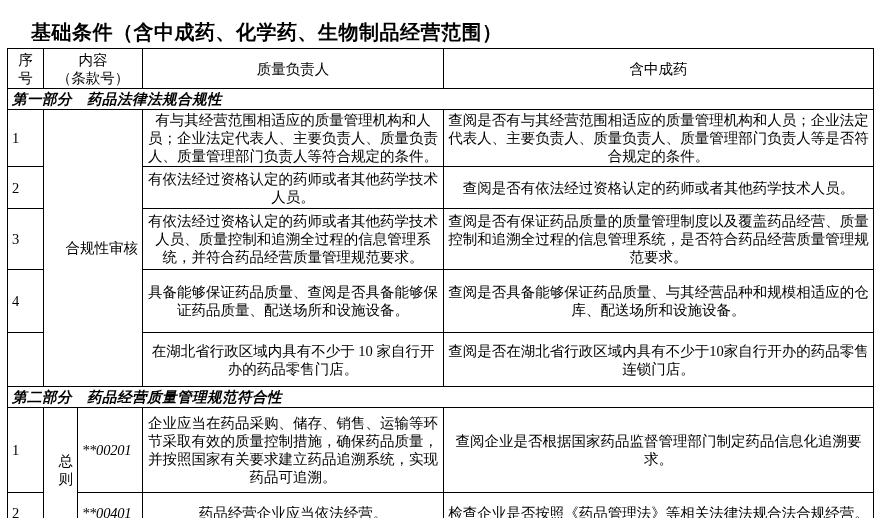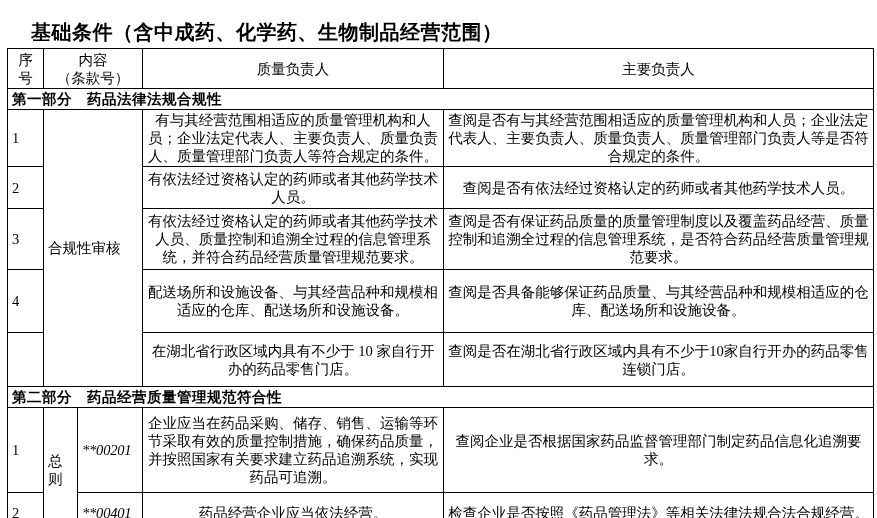--- a/index.html
+++ b/index.html
@@ -42,31 +42,32 @@
     vertical-align: middle;
     overflow: hidden;
     word-break: break-all;
   }
   td.hdr {
     text-align: center;
     white-space: pre-line;
     line-height: 19px;
   }
   td.section-row {
+    font-style: italic;
     font-weight: bold;
     font-size: 14px;
     padding-left: 6px;
     letter-spacing: 0.5px;
   }
   td.seq {
     padding-left: 6px;
     vertical-align: middle;
   }
   td.cat {
-    text-align: left;
+    text-align: right;
     white-space: pre-line;
   }
   td.clause {
     padding-left: 2px;
     padding-right: 1px;
     font-size: 14px;
     letter-spacing: -0.2px;
     font-style: italic;
   }
   td.body-text {
@@ -87,21 +88,21 @@
     <col style="width:430px">
   </colgroup>
 
   <tbody>
       <tr style="height:40px">
     <td class="hdr">序
 号</td>
     <td class="hdr" colspan="2">内容
 （条款号）</td>
     <td class="hdr">质量负责人</td>
-    <td class="hdr">主要负责人</td>
+    <td class="hdr">含中成药</td>
   </tr>
 
   <tr style="height:19px">
     <td class="section-row" colspan="5">第一部分　药品法律法规合规性</td>
   </tr>
 
   <tr style="height:55px">
     <td class="seq">1</td>
     <td class="cat" colspan="2" rowspan="5">合规性审核</td>
     <td class="body-text">有与其经营范围相适应的质量管理机构和人员；企业法定代表人、主要负责人、质量负责人、质量管理部门负责人等符合规定的条件。</td>
@@ -112,21 +113,21 @@
     <td class="body-text">有依法经过资格认定的药师或者其他药学技术人员。</td>
     <td class="body-text">查阅是否有依法经过资格认定的药师或者其他药学技术人员。</td>
   </tr>
   <tr style="height:61px">
     <td class="seq">3</td>
     <td class="body-text">有依法经过资格认定的药师或者其他药学技术人员、质量控制和追溯全过程的信息管理系统，并符合药品经营质量管理规范要求。</td>
     <td class="body-text">查阅是否有保证药品质量的质量管理制度以及覆盖药品经营、质量控制和追溯全过程的信息管理系统，是否符合药品经营质量管理规范要求。</td>
   </tr>
   <tr style="height:63px">
     <td class="seq">4</td>
-    <td class="body-text">配送场所和设施设备、与其经营品种和规模相适应的仓库、配送场所和设施设备。</td>
+    <td class="body-text">具备能够保证药品质量、查阅是否具备能够保证药品质量、配送场所和设施设备。</td>
     <td class="body-text">查阅是否具备能够保证药品质量、与其经营品种和规模相适应的仓库、配送场所和设施设备。</td>
   </tr>
   <tr style="height:54px">
     <td class="seq"></td>
     <td class="body-text">在湖北省行政区域内具有不少于 10 家自行开办的药品零售门店。</td>
     <td class="body-text">查阅是否在湖北省行政区域内具有不少于10家自行开办的药品零售连锁门店。</td>
   </tr>
 
   <tr style="height:18px">
     <td class="section-row" colspan="5">第二部分　药品经营质量管理规范符合性</td>

